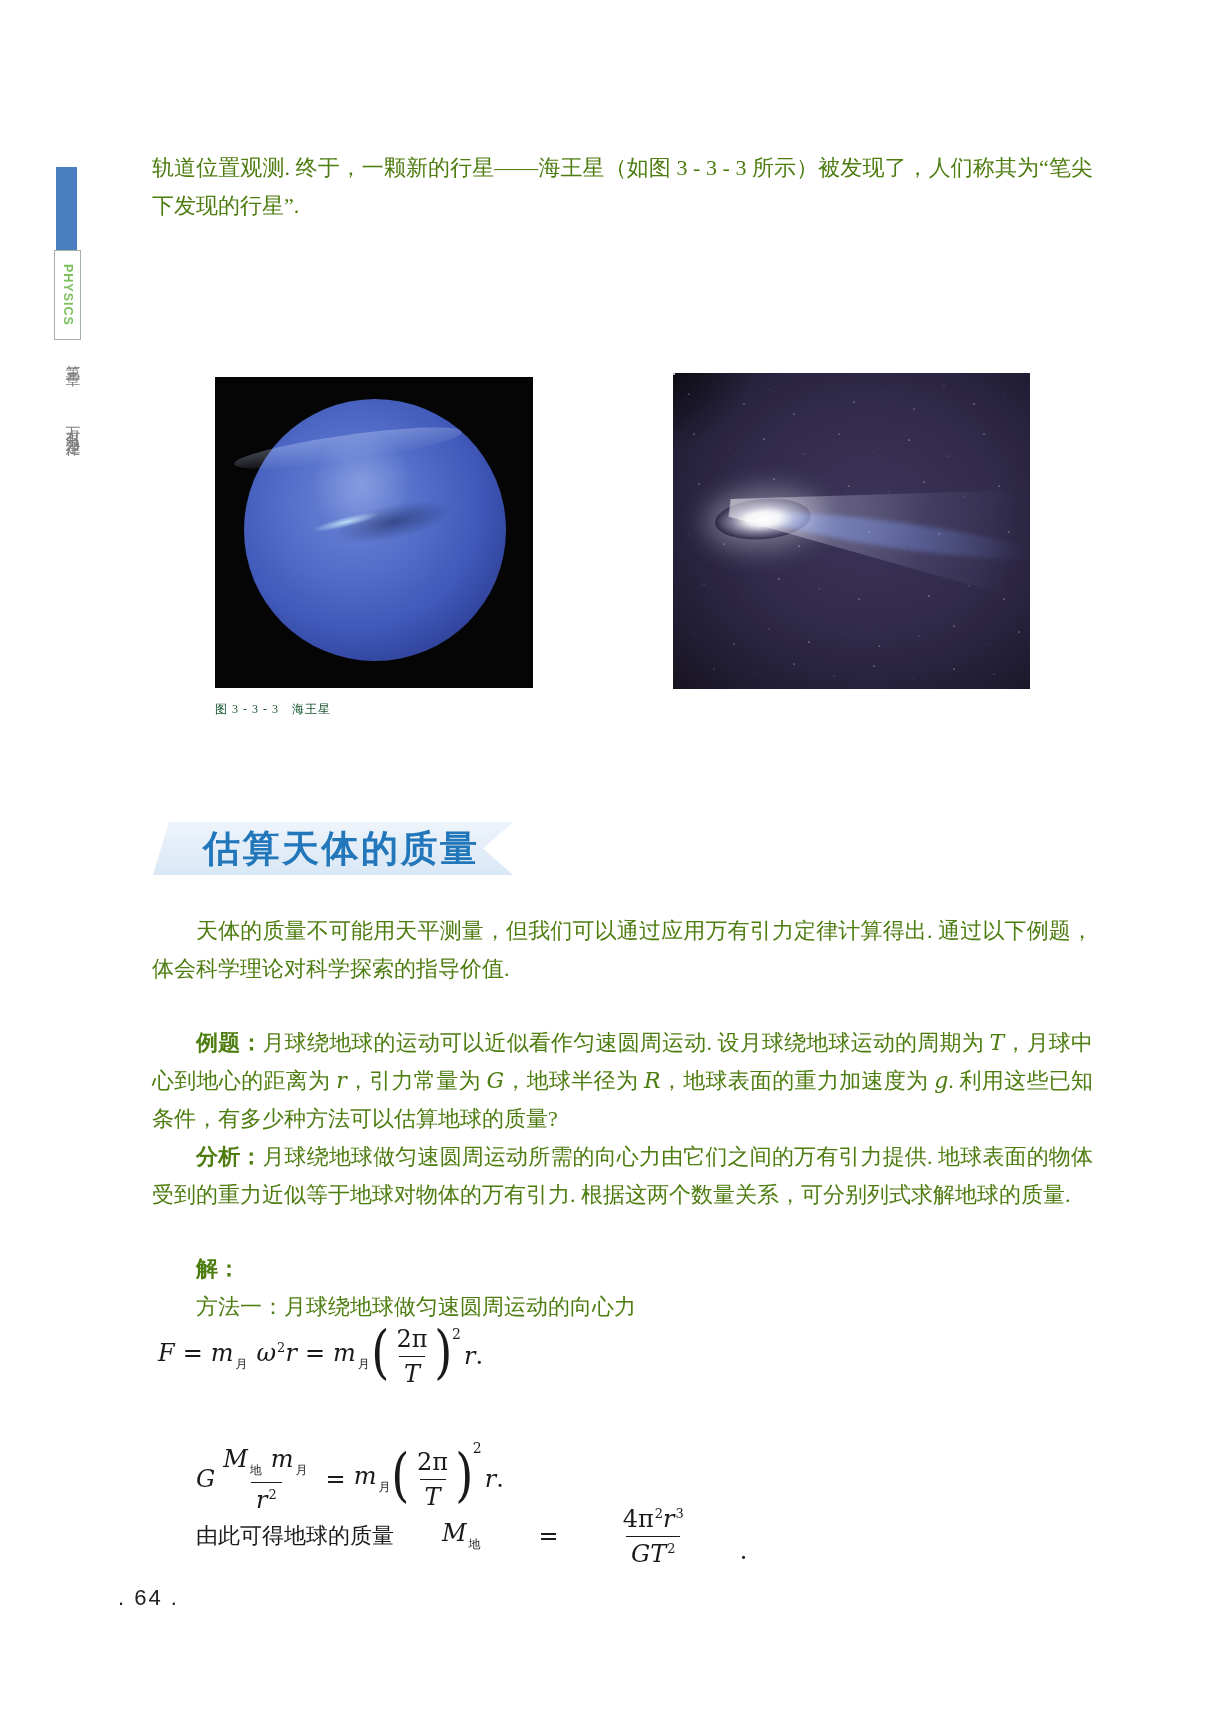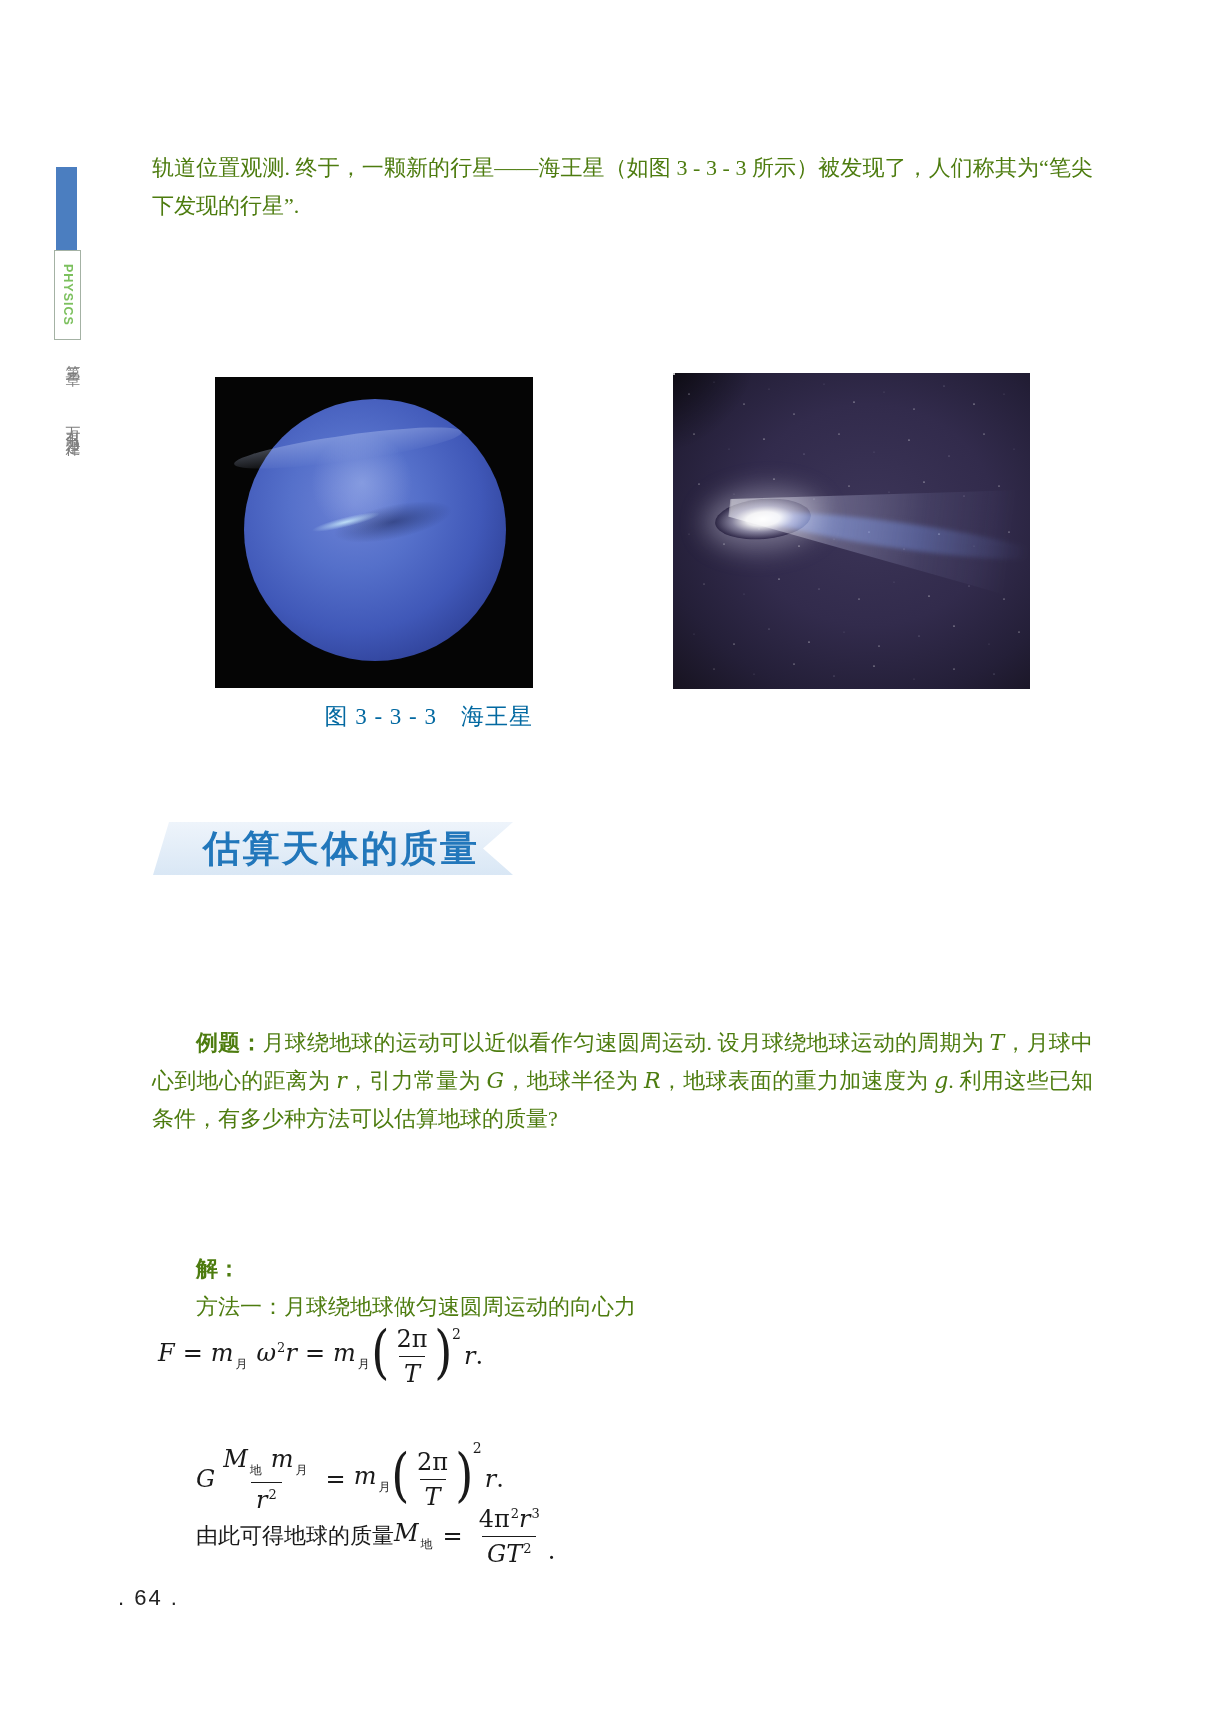--- a/index.html
+++ b/index.html
@@ -101,21 +101,21 @@
     background:linear-gradient(90deg, rgba(150,175,245,.55), rgba(120,150,235,.35) 55%, rgba(120,150,235,0) 95%);
     border-radius:50%; transform:rotate(8deg); filter:blur(2px);
   }
   .comet-head {
     position:absolute; left:42px; top:126px; width:96px; height:40px; border-radius:50%;
     background:radial-gradient(closest-side, #ffffff 0%, rgba(255,255,255,.9) 35%, rgba(235,235,255,.45) 65%, rgba(235,235,255,0) 100%);
     transform:rotate(-5deg);
     box-shadow:0 0 26px 10px rgba(240,240,255,.35);
   }
   .fig-caption {
-    position:absolute; top:701px; font-size:23px; color:#0369a1; text-align:right; letter-spacing:1px;
+    position:absolute; top:701px; font-size:12px; color:#14532d; text-align:left; letter-spacing:1px;
   }
   .cap-1 { left:215px; width:318px; }
   .cap-2 { left:673px; width:357px; }
 
   
   .banner {
     position:absolute; left:153px; top:822px; width:360px; height:53px;
     background:linear-gradient(180deg, #eef4fb 0%, #d9e7f5 100%);
     clip-path:polygon(16px 0, 100% 0, calc(100% - 30px) 50%, 100% 100%, 0 100%);
   }
@@ -175,23 +175,25 @@
     <div class="comet-tail"></div>
     <div class="comet-streak"></div>
     <div class="comet-head"></div>
   </div>
   <div class="fig-caption cap-1">图 3 - 3 - 3　海王星</div>
 
   <div class="banner">
     <span>估算天体的质量</span>
   </div>
 
+  <div class="para indent" style="top:912px;">天体的质量不可能用天平测量，但我们可以通过应用万有引力定律计算得出. 通过以下例题，体会科学理论对科学探索的指导价值.</div>
 
   <div class="para indent" style="top:1024px;"><span class="seg-b">例题：</span><span>月球绕地球的运动可以近似看作匀速圆周运动. 设月球绕地球运动的周期为 </span><span class="seg-i">T</span><span>，月球中心到地心的距离为 </span><span class="seg-i">r</span><span>，引力常量为 </span><span class="seg-i">G</span><span>，地球半径为 </span><span class="seg-i">R</span><span>，地球表面的重力加速度为 </span><span class="seg-i">g</span><span>. 利用这些已知条件，有多少种方法可以估算地球的质量?</span></div>
 
+  <div class="para indent" style="top:1138px;"><span class="seg-b">分析：</span><span>月球绕地球做匀速圆周运动所需的向心力由它们之间的万有引力提供. 地球表面的物体受到的重力近似等于地球对物体的万有引力. 根据这两个数量关系，可分别列式求解地球的质量.</span></div>
 
   <div class="para indent" style="top:1250px;"><span class="seg-b">解：</span></div>
 
   <div class="para indent" style="top:1288px;">方法一：月球绕地球做匀速圆周运动的向心力</div>
 
   <div class="formula" style="left:158px; top:1324px; height:64px;">
     <span class="grp"><span class="mi">F</span><span class="mo">=</span><span class="mi">m</span><span class="msub">月</span><span class="mi sp">ω</span><span class="msup">2</span><span class="mi">r</span><span class="mo">=</span><span class="mi">m</span><span class="msub">月</span></span>
     <span class="bigp">(</span>
     <span class="frac">
         <span class="num">2π</span>
@@ -214,21 +216,21 @@
     <span class="bigp">(</span>
     <span class="frac">
         <span class="num">2π</span>
         <span class="den mi">T</span>
       </span>
     <span class="bigp">)</span>
     <span class="psup">2</span>
     <span class="grp"><span class="mi">r</span><span>.</span></span>
   </div>
 
-  <div class="formula" style="left:196px; top:1497px; height:78px;">
+  <div class="formula" style="left:196px; top:1497px; height:78px;gap:48px;">
     <span class="ctext">由此可得地球的质量 </span>
     <span class="grp"><span class="mi">M</span><span class="msub">地</span></span>
     <span class="mo">=</span>
     <span class="frac">
         <span class="num"><span>4π</span><span class="msup">2</span><span class="mi">r</span><span class="msup">3</span></span>
         <span class="den"><span class="mi">G</span><span class="mi">T</span><span class="msup">2</span></span>
       </span>
     <span class="enddot">.</span>
   </div>
 

